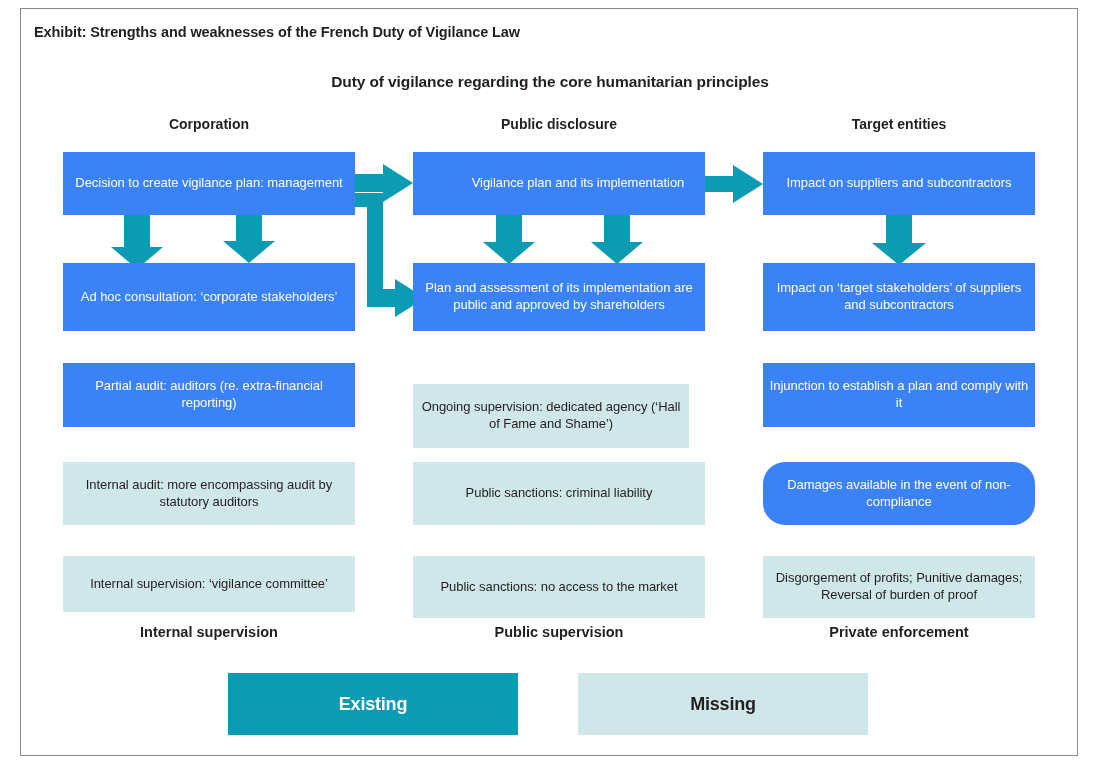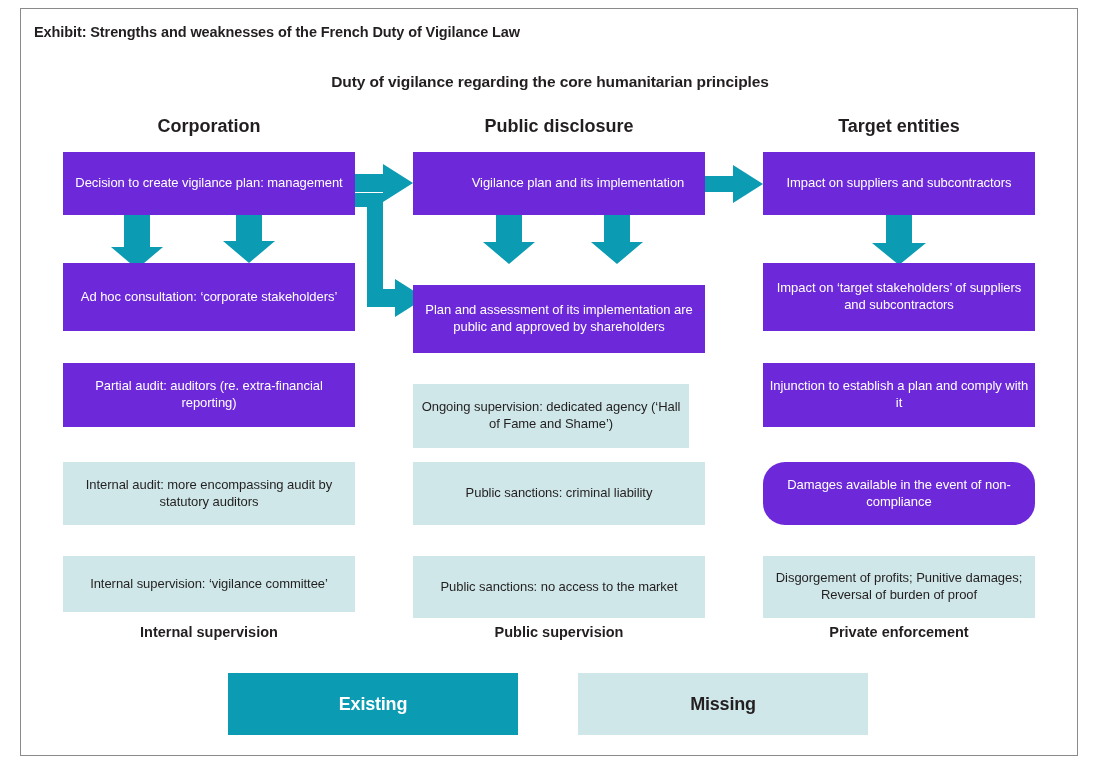--- a/index.html
+++ b/index.html
@@ -45,21 +45,21 @@
     text-align: center;
     font-size: 15.5px;
     font-weight: bold;
     color: #231f20;
     letter-spacing: -0.1px;
   }
 
   .col-header {
     position: absolute;
     top: 116px;
-    font-size: 18px;
+    font-size: 14px;
     font-weight: bold;
     color: #231f20;
     text-align: center;
   }
   .col-footer {
     position: absolute;
     top: 624px;
     font-size: 14.5px;
     font-weight: bold;
     color: #231f20;
@@ -76,33 +76,33 @@
     display: flex;
     align-items: center;
     justify-content: center;
     text-align: center;
     font-size: 13px;
     line-height: 1.30;
     padding: 2px 6px;
     letter-spacing: -0.05px;
   }
   .box.existing {
-    background: #6d28d9;
+    background: #3b82f6;
     color: #ffffff;
   }
   .box.missing {
     background: #cfe7e9;
     color: #231f20;
   }
 
   
   #box-decision        { left: 63px;  top: 152px; width: 292px; height: 63px; }
   #box-adhoc           { left: 63px;  top: 263px; width: 292px; height: 68px; }
   #box-vigilance-plan  { left: 413px; top: 152px; width: 292px; height: 63px; padding-left: 44px; }
-  #box-plan-assessment { left: 413px; top: 263px; width: 292px; height: 68px; margin-top: 22px; }
+  #box-plan-assessment { left: 413px; top: 263px; width: 292px; height: 68px; }
   #box-impact-sup      { left: 763px; top: 152px; width: 272px; height: 63px; }
   #box-impact-target   { left: 763px; top: 263px; width: 272px; height: 68px; }
 
   
   #box-partial-audit      { left: 63px;  top: 363px; width: 292px; height: 64px; }
   #box-ongoing-supervision{ left: 413px; top: 384px; width: 276px; height: 64px; text-align: center; }
   #box-injunction         { left: 763px; top: 363px; width: 272px; height: 64px; }
 
   #box-internal-audit     { left: 63px;  top: 462px; width: 292px; height: 63px; }
   #box-public-criminal    { left: 413px; top: 462px; width: 292px; height: 63px; }

